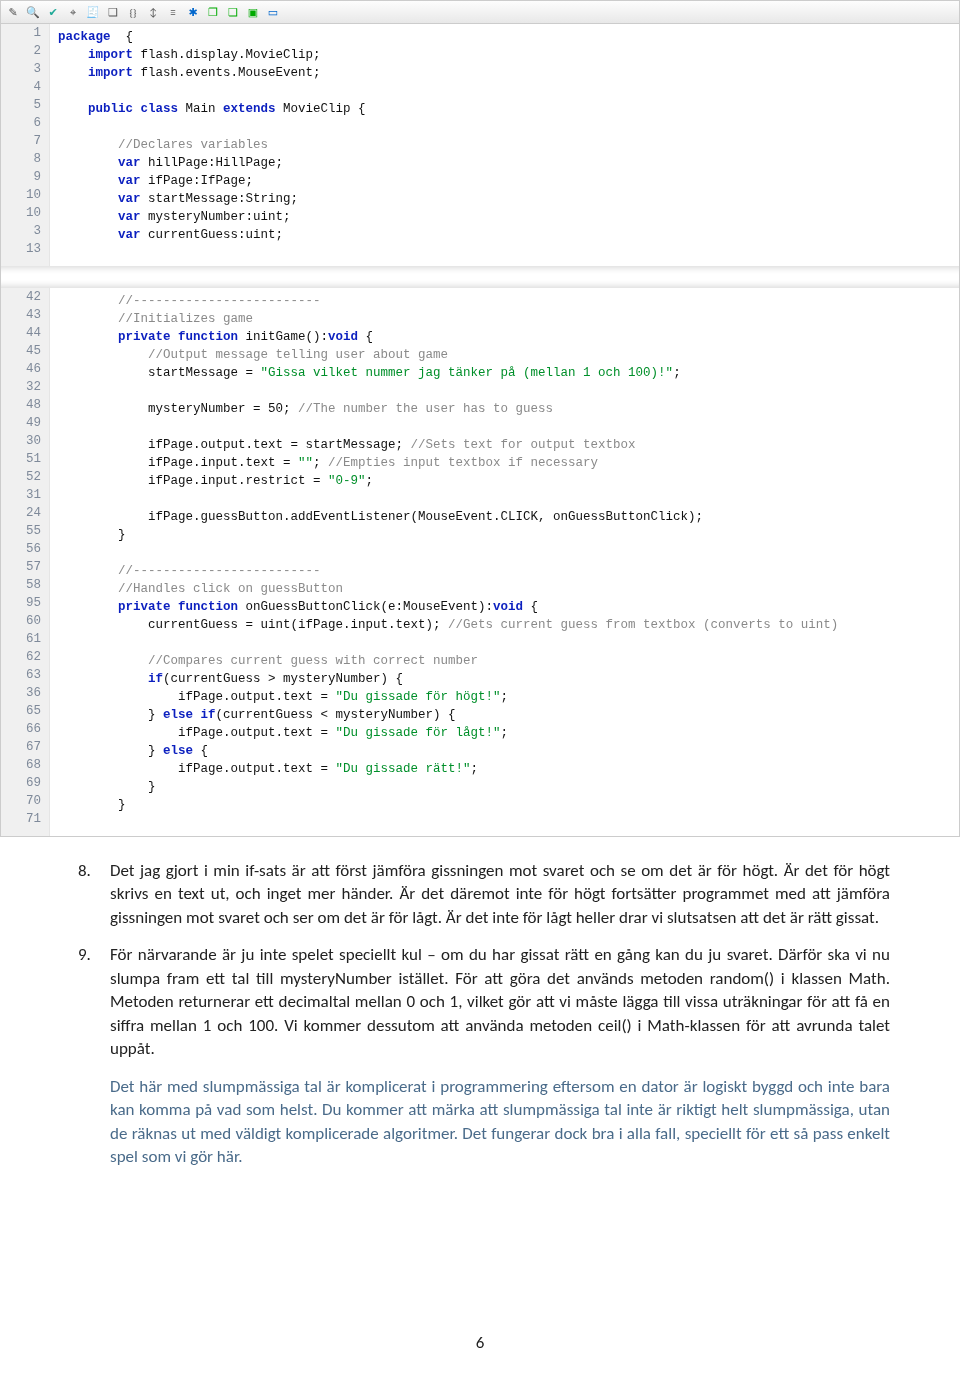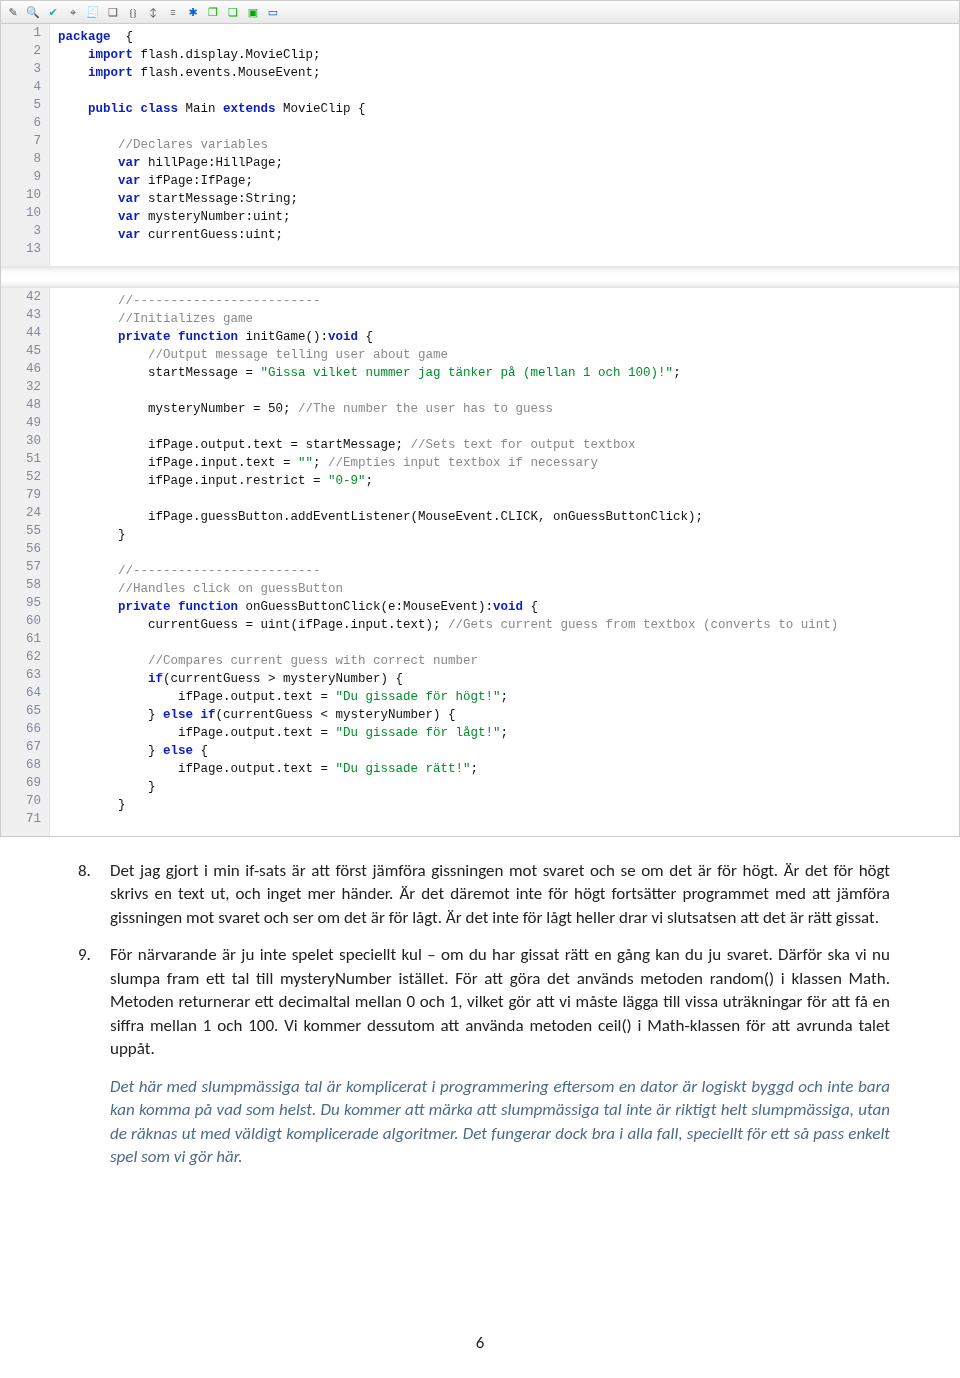--- a/index.html
+++ b/index.html
@@ -71,21 +71,20 @@
     text-align: justify;
   }
   .article ol { margin: 0; padding: 0; list-style: none; }
   .article li { position: relative; margin-bottom: 14px; padding-left: 0; }
   .article li .num {
     position: absolute;
     left: -32px;
     top: 0;
   }
   .note {
-    font-style: italic;
     color: #4a6b8a;
     margin-top: 14px;
   }
   .pagenum {
     text-align: center;
     font-size: 17px;
     margin-top: 120px;
   }
 </style>
 </head>
@@ -136,32 +135,32 @@
         <div class="ln">43</div>
         <div class="ln">44</div>
         <div class="ln">45</div>
         <div class="ln">46</div>
         <div class="ln">32</div>
         <div class="ln">48</div>
         <div class="ln">49</div>
         <div class="ln">30</div>
         <div class="ln">51</div>
         <div class="ln">52</div>
-        <div class="ln">79</div>
+        <div class="ln">31</div>
         <div class="ln">24</div>
         <div class="ln">55</div>
         <div class="ln">56</div>
         <div class="ln">57</div>
         <div class="ln">58</div>
         <div class="ln">95</div>
         <div class="ln">60</div>
         <div class="ln">61</div>
         <div class="ln">62</div>
         <div class="ln">63</div>
-        <div class="ln">64</div>
+        <div class="ln">36</div>
         <div class="ln">65</div>
         <div class="ln">66</div>
         <div class="ln">67</div>
         <div class="ln">68</div>
         <div class="ln">69</div>
         <div class="ln">70</div>
         <div class="ln">71</div>
       </div>
     <div class="code" id="code2"><div class="row"><span class="cm">        //-------------------------</span></div><div class="row"><span class="cm">        //Initializes game</span></div><div class="row"><span class="kw">        private function</span><span> initGame():</span><span class="kw">void</span><span> {</span></div><div class="row"><span class="cm">            //Output message telling user about game</span></div><div class="row"><span>            startMessage = </span><span class="str">"Gissa vilket nummer jag tänker på (mellan 1 och 100)!"</span><span>;</span></div><div class="row"><span></span></div><div class="row"><span>            mysteryNumber = 50; </span><span class="cm">//The number the user has to guess</span></div><div class="row"><span></span></div><div class="row"><span>            ifPage.output.text = startMessage; </span><span class="cm">//Sets text for output textbox</span></div><div class="row"><span>            ifPage.input.text = </span><span class="str">""</span><span>; </span><span class="cm">//Empties input textbox if necessary</span></div><div class="row"><span>            ifPage.input.restrict = </span><span class="str">"0-9"</span><span>;</span></div><div class="row"><span></span></div><div class="row"><span>            ifPage.guessButton.addEventListener(MouseEvent.CLICK, onGuessButtonClick);</span></div><div class="row"><span>        }</span></div><div class="row"><span></span></div><div class="row"><span class="cm">        //-------------------------</span></div><div class="row"><span class="cm">        //Handles click on guessButton</span></div><div class="row"><span class="kw">        private function</span><span> onGuessButtonClick(e:MouseEvent):</span><span class="kw">void</span><span> {</span></div><div class="row"><span>            currentGuess = uint(ifPage.input.text); </span><span class="cm">//Gets current guess from textbox (converts to uint)</span></div><div class="row"><span></span></div><div class="row"><span class="cm">            //Compares current guess with correct number</span></div><div class="row"><span class="kw">            if</span><span>(currentGuess &gt; mysteryNumber) {</span></div><div class="row"><span>                ifPage.output.text = </span><span class="str">"Du gissade för högt!"</span><span>;</span></div><div class="row"><span>            } </span><span class="kw">else if</span><span>(currentGuess &lt; mysteryNumber) {</span></div><div class="row"><span>                ifPage.output.text = </span><span class="str">"Du gissade för lågt!"</span><span>;</span></div><div class="row"><span>            } </span><span class="kw">else</span><span> {</span></div><div class="row"><span>                ifPage.output.text = </span><span class="str">"Du gissade rätt!"</span><span>;</span></div><div class="row"><span>            }</span></div><div class="row"><span>        }</span></div><div class="row"><span></span></div></div>
   </div>

